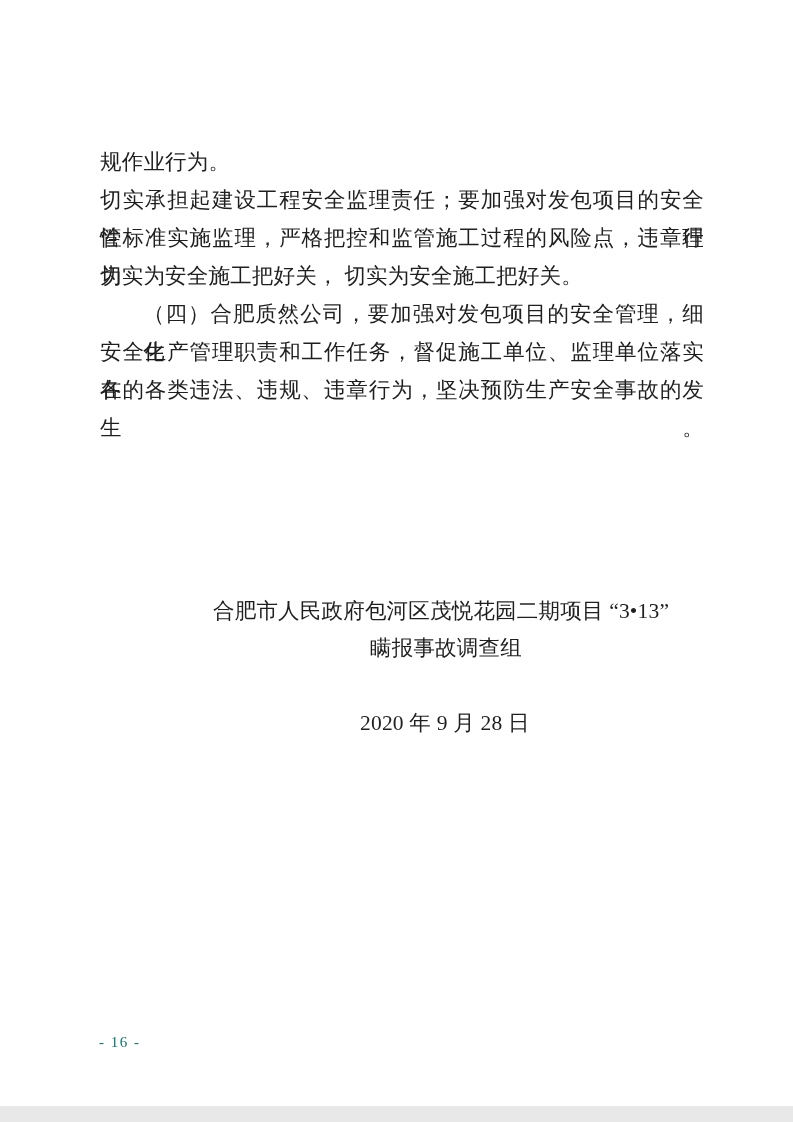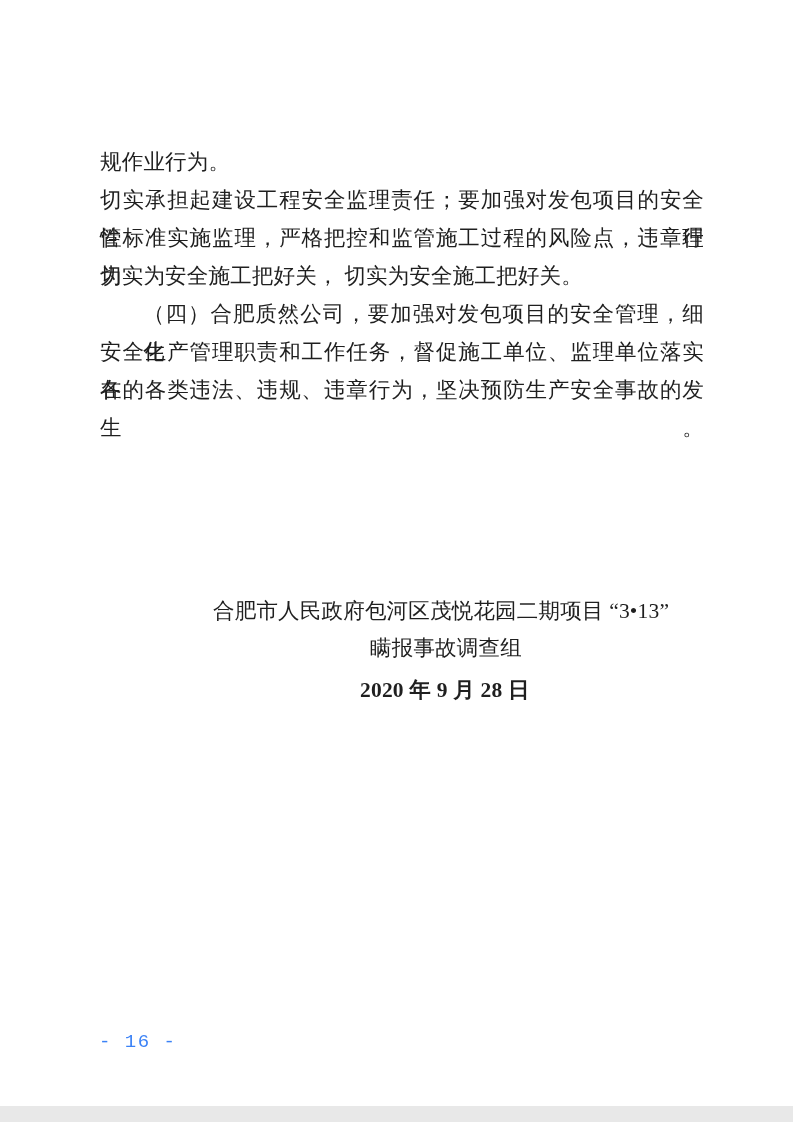--- a/index.html
+++ b/index.html
@@ -40,31 +40,30 @@
   }
   .sig-line {
     position: absolute;
     font-size: 21.5px;
     line-height: 38px;
     letter-spacing: 0.2px;
     white-space: nowrap;
   }
   .sig-1 { left: 213px; top: 592px; }
   .sig-2 { left: 362px; top: 629px; margin-left: 8px; }
-  .sig-3 { left: 360px; top: 671px; font-weight: bold; }
+  .sig-3 { left: 360px; top: 704px; }
   .page-number {
     position: absolute;
     left: 99px;
     top: 1031px;
-    font-size: 19px;
+    font-size: 15px;
     line-height: 22px;
     letter-spacing: 1.5px;
-    color: #3b82f6;
+    color: #0f766e;
     white-space: nowrap;
-    font-family: Liberation Mono, monospace;
   }
 </style>
 </head>
 <body>
 
 <div class="page">
 
   <div class="body-block">
     <div class="ln">规作业行为。</div>
     <div class="ln just">切实承担起建设工程安全监理责任；要加强对发包项目的安全管理</div>

